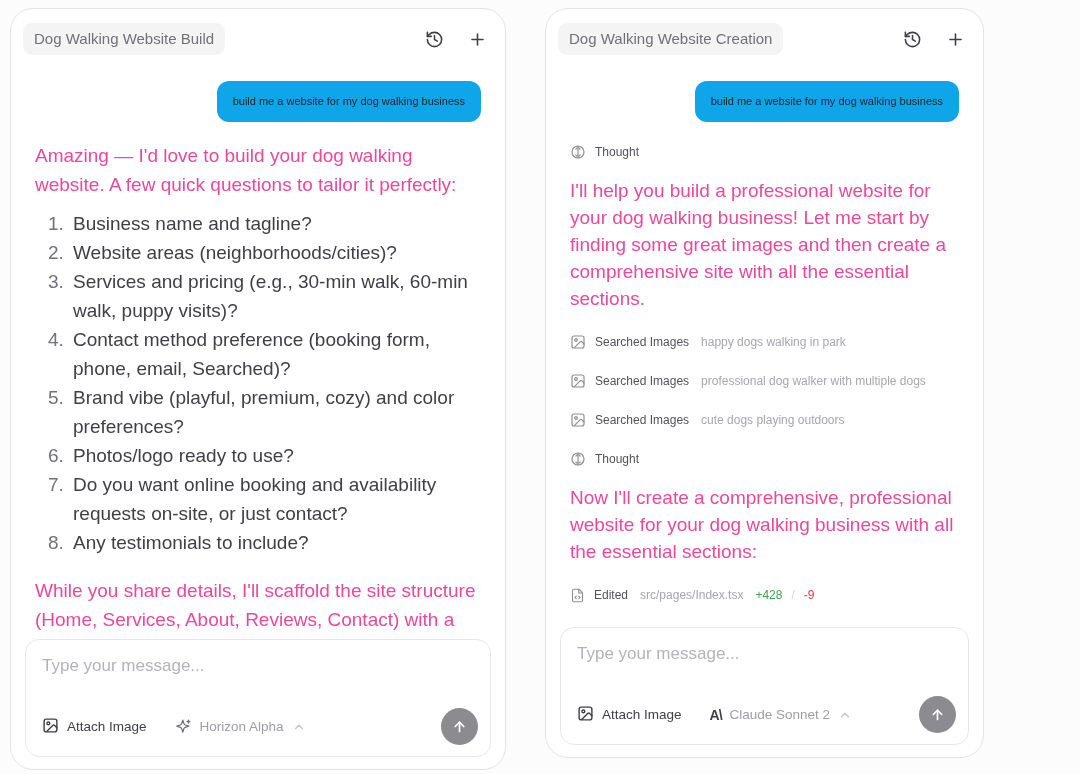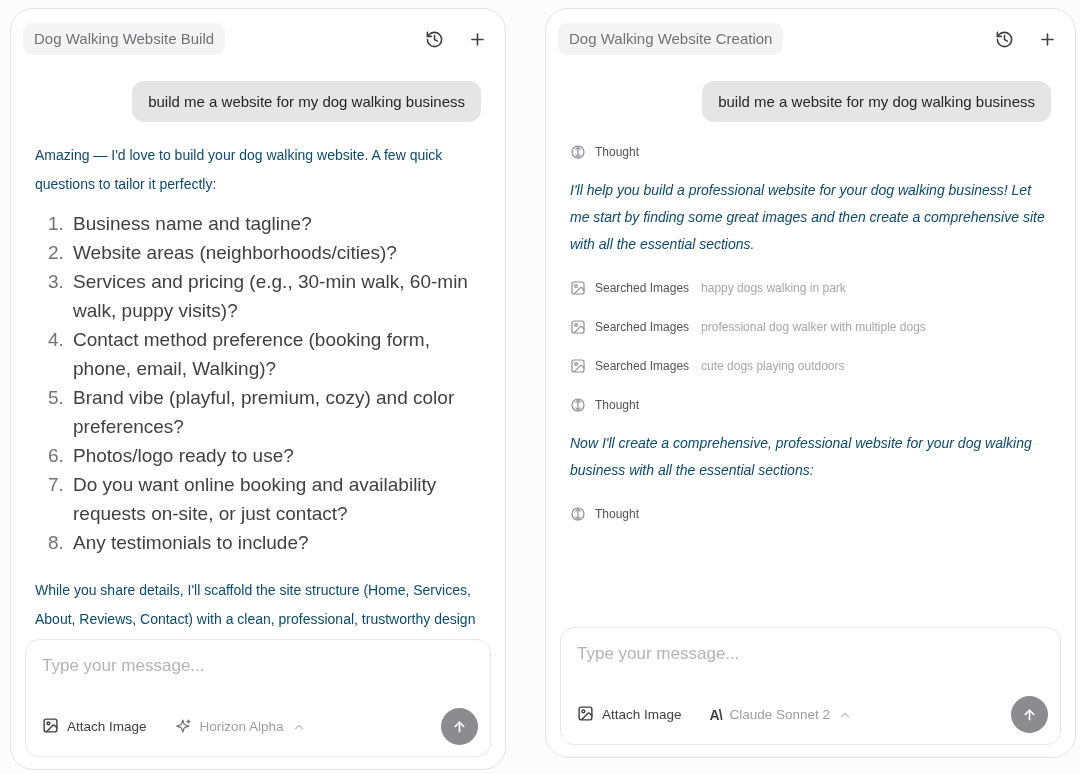--- a/index.html
+++ b/index.html
@@ -9,48 +9,48 @@
     font-family: "Liberation Sans", "DejaVu Sans", sans-serif;
   }
   .panel {
     position: absolute; top: 8px;
     background: #ffffff;
     border: 1px solid #e4e4e7;
     border-radius: 23px;
     overflow: hidden;
   }
   .panel-left  { left: 10px;  width: 496px; height: 762px; }
-  .panel-right { left: 545px; width: 531px; height: 750px; }
+  .panel-right { left: 545px; width: 439px; height: 750px; }
 
   .panel-header {
     display: flex; align-items: center; justify-content: space-between;
     padding: 14px 18px 0 12px;
   }
   .title-pill {
     background: #f4f4f5; color: #71717a;
     font-size: 15px; line-height: 20px;
     padding: 6px 11px; border-radius: 9px;
     cursor: default;
   }
   .header-actions { display: flex; align-items: center; gap: 24px; color: #3f3f46; }
   .icon-btn { background: none; border: none; cursor: pointer; color: #3f3f46; display: flex; align-items: center; }
   .icon-btn svg { display: block; }
 
   .content { padding: 0 24px; }
 
   .bubble-row { display: flex; justify-content: flex-end; margin-top: 26px; }
   .user-bubble {
-    background: #e5e5e5; color: #27272a;
-    font-size: 15px; line-height: 21px;
+    background: #0ea5e9; color: #27272a;
+    font-size: 11px; line-height: 21px;
     padding: 10px 16px; border-radius: 12px;
     max-width: 92%;
   }
 
-  .msg { color: #0c4a6e; font-size: 14px; line-height: 29px; margin-top: 19px; }
-  .panel-right .msg { line-height: 27px; margin-top: 16px; font-style: italic; }
+  .msg { color: #ec4899; font-size: 19px; line-height: 29px; margin-top: 19px; }
+  .panel-right .msg { line-height: 27px; margin-top: 16px; }
 
   ol.questions {
     margin: 10px 0 0 0; padding-left: 34px;
     color: #3f3f46; font-size: 19px; line-height: 29px;
   }
   ol.questions li { padding-left: 4px; margin: 0; }
   ol.questions li::marker { color: #71717a; }
 
   .tool-row {
     display: flex; align-items: center; gap: 9px;
@@ -135,21 +135,21 @@
     <div class="bubble-row">
       <div class="user-bubble">build me a website for my dog walking business</div>
     </div>
 
     <p class="msg">Amazing — I'd love to build your dog walking website. A few quick questions to tailor it perfectly:</p>
 
     <ol class="questions">
       <li>Business name and tagline?</li>
       <li>Website areas (neighborhoods/cities)?</li>
       <li>Services and pricing (e.g., 30-min walk, 60-min walk, puppy visits)?</li>
-      <li>Contact method preference (booking form, phone, email, Walking)?</li>
+      <li>Contact method preference (booking form, phone, email, Searched)?</li>
       <li>Brand vibe (playful, premium, cozy) and color preferences?</li>
       <li>Photos/logo ready to use?</li>
       <li>Do you want online booking and availability requests on-site, or just contact?</li>
       <li>Any testimonials to include?</li>
     </ol>
 
     <p class="msg">While you share details, I'll scaffold the site structure (Home, Services, About, Reviews, Contact) with a clean, professional, trustworthy design and sample content you can edit. I'll start by adding the pages and navigation now. Shall I proceed?</p>
   </div>
 
   <div class="composer">
@@ -282,20 +282,35 @@
             <path d="M15.5 7.5c-1.6 0-2-1.2-2-2"></path>
             <path d="M8.5 16.5c1.6 0 2 1.2 2 2"></path>
             <path d="M15.5 16.5c-1.6 0-2 1.2-2 2"></path>
           </svg>
       </span>
       <span class="tool-label">Thought</span>
     </div>
 
     <p class="msg">Now I'll create a comprehensive, professional website for your dog walking business with all the essential sections:</p>
 
+    <div class="tool-row">
+      <span class="t-icon">
+        <svg width="15" height="15" viewBox="0 0 24 24" fill="none" stroke="currentColor" stroke-width="1.8" stroke-linecap="round" stroke-linejoin="round">
+            <path d="M14.5 2H6a2 2 0 0 0-2 2v16a2 2 0 0 0 2 2h12a2 2 0 0 0 2-2V7.5L14.5 2z"></path>
+            <path d="M14 2v6h6"></path>
+            <path d="m10 13-2 2 2 2"></path>
+            <path d="m14 13 2 2-2 2"></path>
+          </svg>
+      </span>
+      <span class="tool-label">Edited</span>
+      <span class="tool-detail">src/pages/Index.tsx</span>
+      <span class="diff-add">+428</span>
+      <span class="diff-sep">/</span>
+      <span class="diff-del">-9</span>
+    </div>
 
     <div class="tool-row">
       <span class="t-icon">
         <svg width="16" height="16" viewBox="0 0 24 24" fill="none" stroke="currentColor" stroke-width="1.8" stroke-linecap="round">
             <circle cx="12" cy="12" r="9"></circle>
             <path d="M12 3.5v17"></path>
             <path d="M8.5 7.5c1.6 0 2-1.2 2-2"></path>
             <path d="M15.5 7.5c-1.6 0-2-1.2-2-2"></path>
             <path d="M8.5 16.5c1.6 0 2 1.2 2 2"></path>
             <path d="M15.5 16.5c-1.6 0-2 1.2-2 2"></path>

